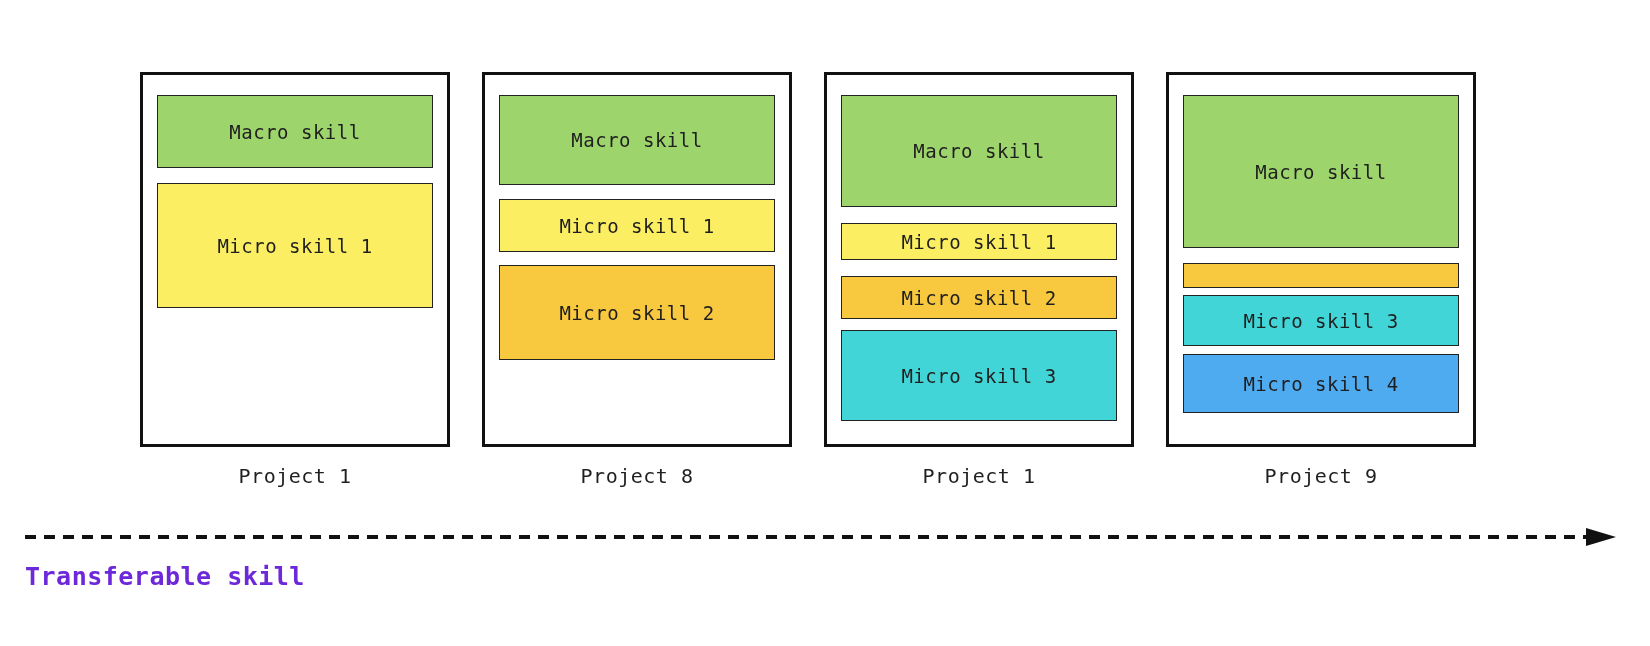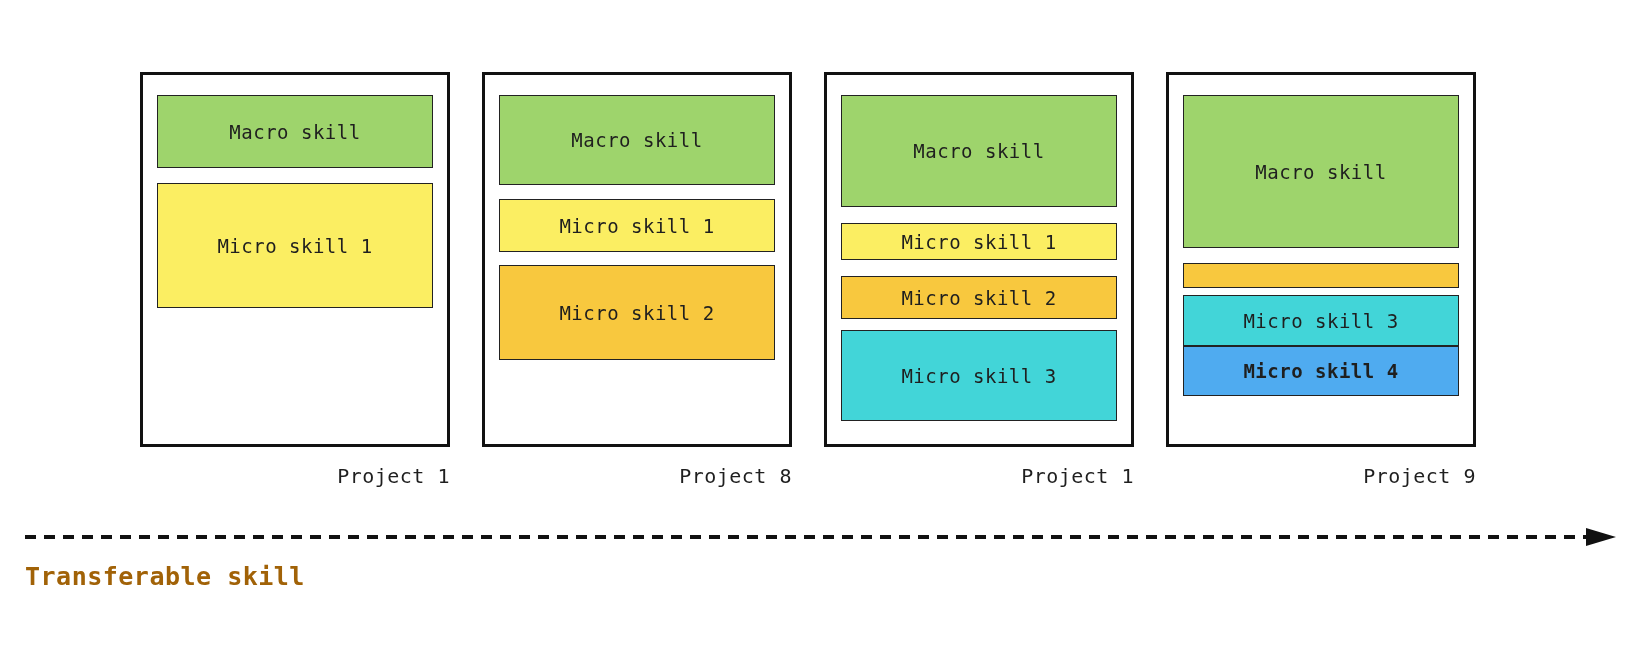--- a/index.html
+++ b/index.html
@@ -29,21 +29,21 @@
     justify-content: center;
     font-size: 19px;
     letter-spacing: 0.5px;
     color: #1f1f1f;
     width: 100%;
   }
   .project-label {
     position: absolute;
     top: 464px;
     width: 310px;
-    text-align: right;
+    text-align: center;
     font-size: 20px;
     letter-spacing: 0.5px;
     color: #1f1f1f;
   }
   .dash-line {
     position: absolute;
     left: 25px;
     top: 535px;
     width: 1561px;
     height: 4px;
@@ -59,21 +59,21 @@
     border-top: 9px solid transparent;
     border-bottom: 9px solid transparent;
   }
   .axis-label {
     position: absolute;
     left: 25px;
     top: 562px;
     font-size: 25px;
     font-weight: 700;
     letter-spacing: 0.5px;
-    color: #a16207;
+    color: #6d28d9;
   }
   
   .p0 { left: 140px; }
   .p1 { left: 482px; }
   .p2 { left: 824px; }
   .p3 { left: 1166px; }
 </style>
 </head>
 <body>
 
@@ -104,21 +104,21 @@
         <div class="skill-block" style="height: 91px; margin-top: 11px; background: rgb(66, 213, 216);">Micro skill 3</div>
       </div>
     <div class="project-label p2">Project 1</div>
   </div>
 
   <div>
     <div class="project-box p3">
         <div class="skill-block" style="height: 153px; margin-top: 0px; background: rgb(158, 212, 108);">Macro skill</div>
         <div class="skill-block" style="height: 25px; margin-top: 15px; background: rgb(248, 200, 62);"></div>
         <div class="skill-block" style="height: 51px; margin-top: 7px; background: rgb(66, 213, 216);">Micro skill 3</div>
-        <div class="skill-block" style="height: 50px; background: rgb(79, 171, 240); font-weight: bold;">Micro skill 4</div>
+        <div class="skill-block" style="height: 59px; margin-top: 8px; background: rgb(79, 171, 240);">Micro skill 4</div>
       </div>
     <div class="project-label p3">Project 9</div>
   </div>
 
   <div>
     <div class="dash-line"></div>
     <div class="arrow-head"></div>
   </div>
 
   <div class="axis-label">Transferable skill</div>

